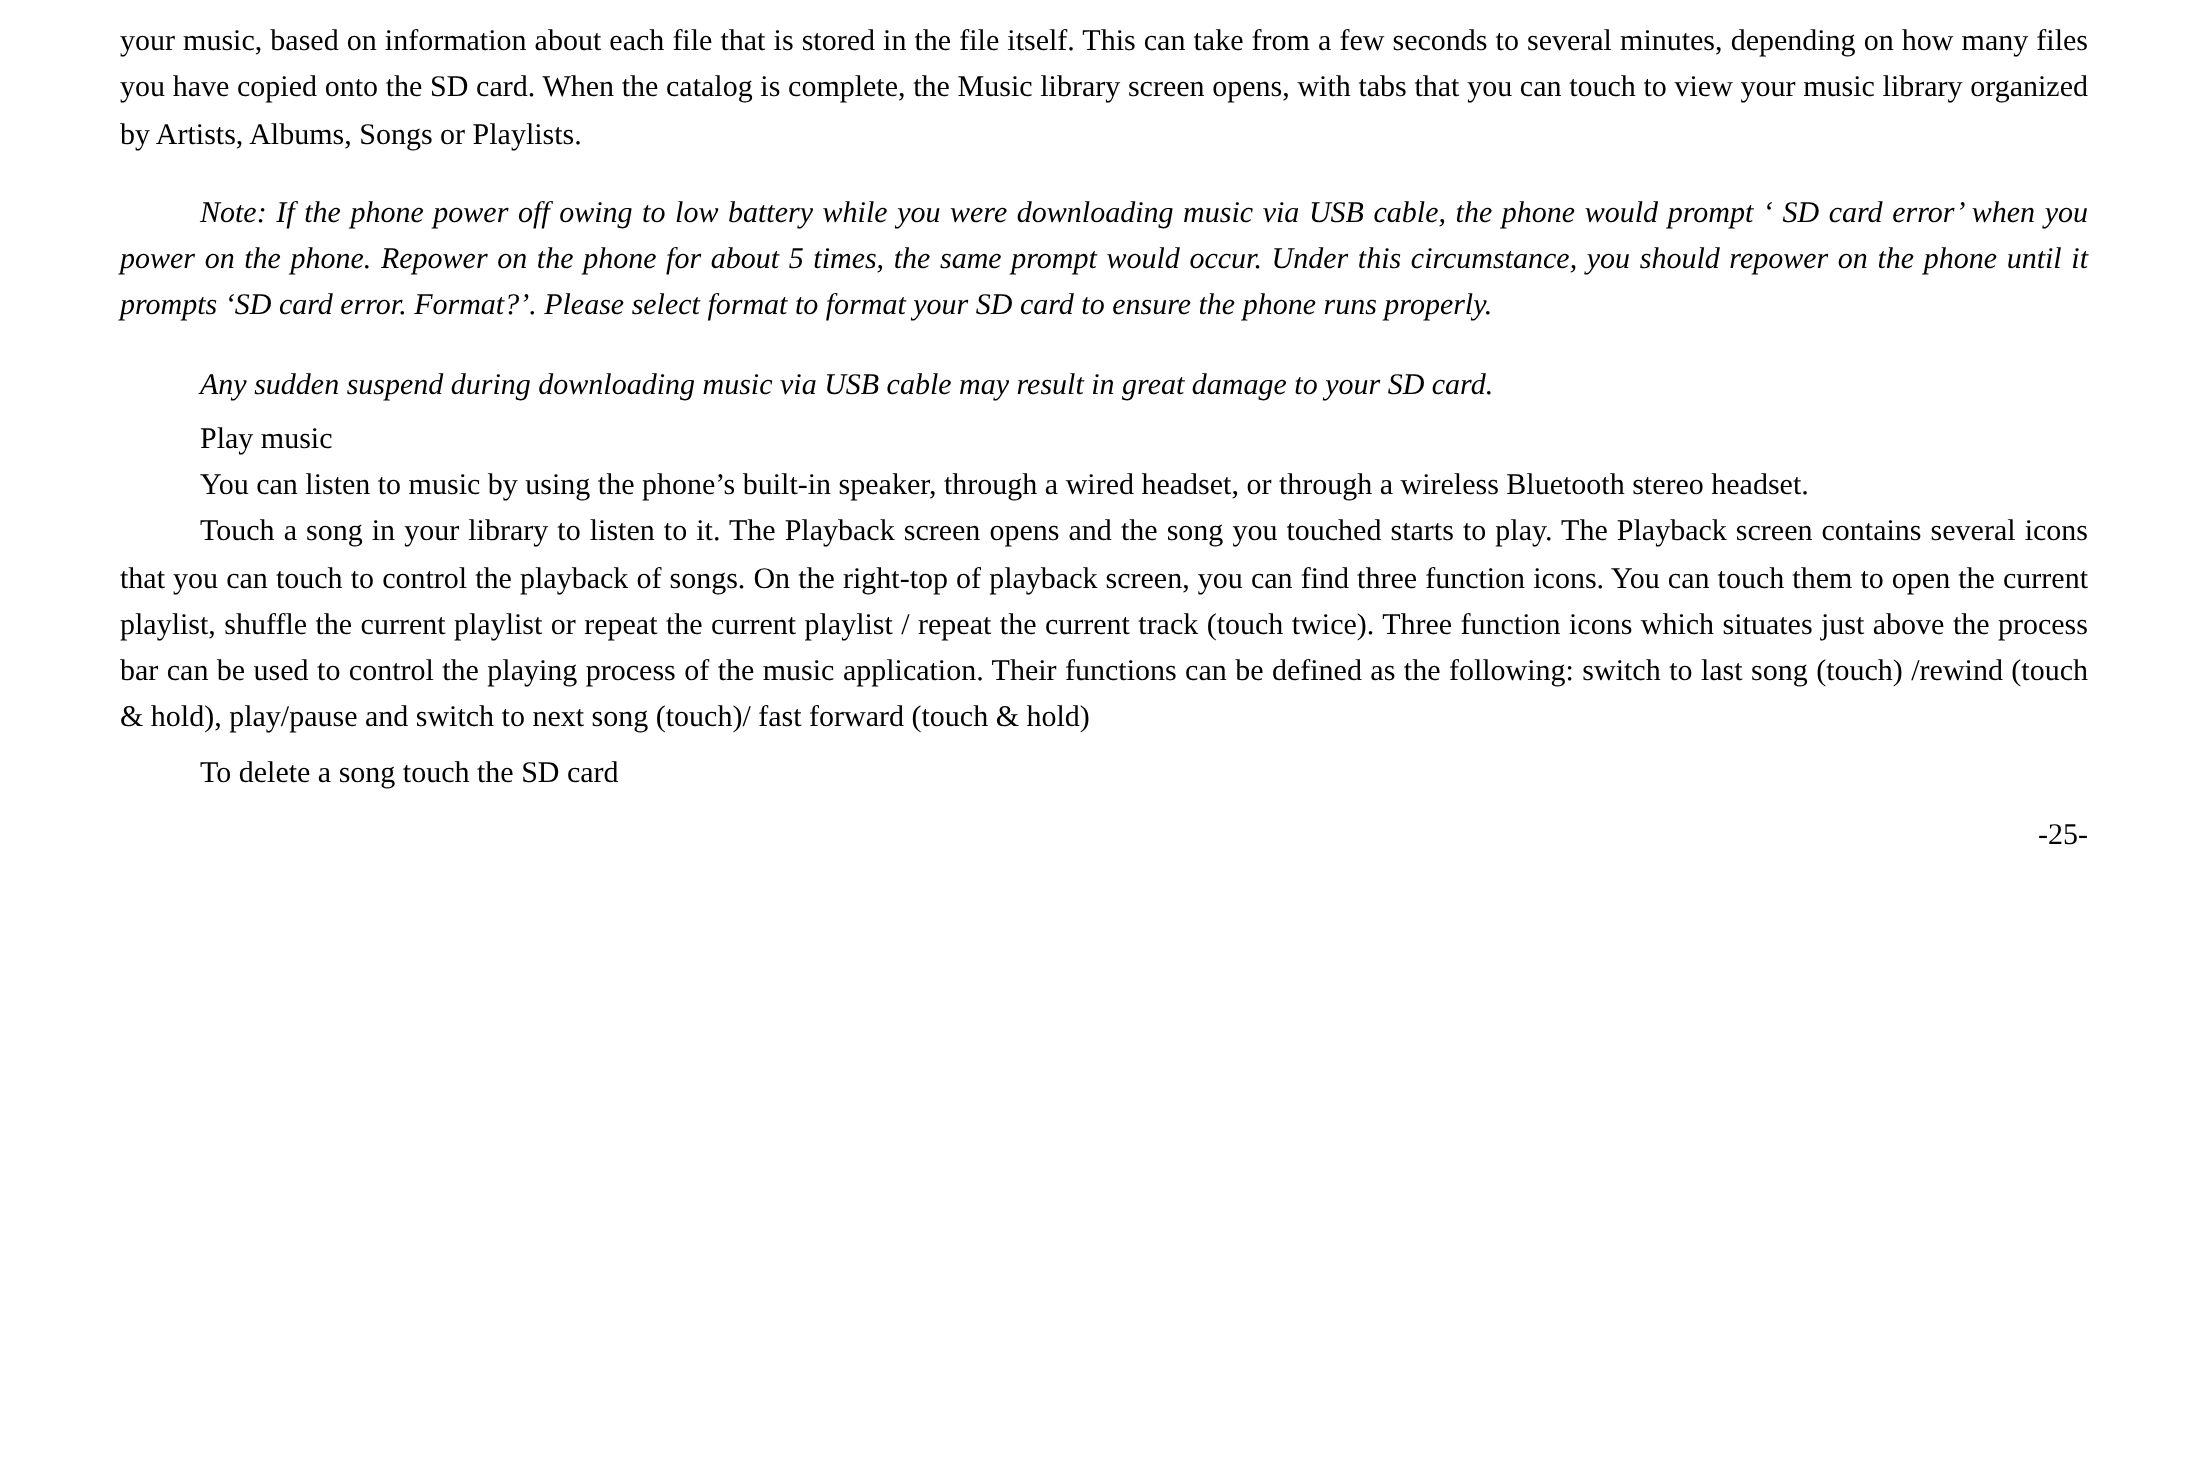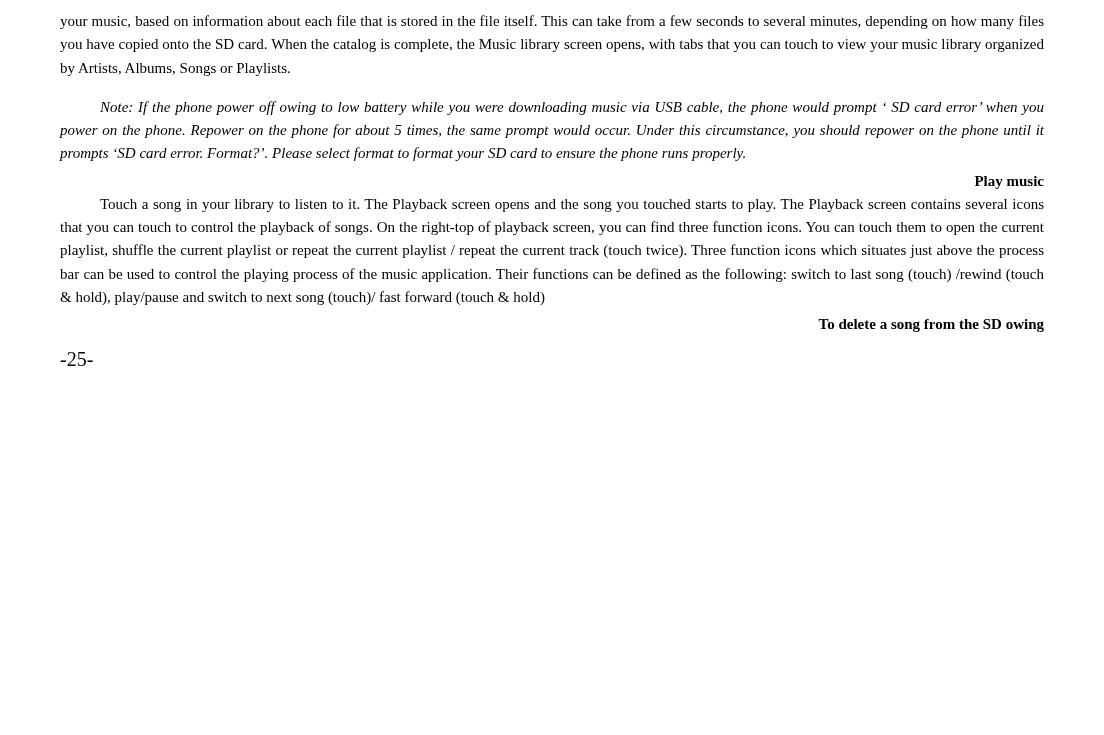--- a/index.html
+++ b/index.html
@@ -32,55 +32,58 @@
       text-justify: inter-word;
       line-height: 1.55;
       margin-bottom: 0;
     }
 
     .indent {
       text-indent: 40px;
     }
 
     .section-heading {
-      font-weight: bold;
+      font-weight: normal;
       padding-left: 40px;
       margin-top: 4px;
       margin-bottom: 0;
       line-height: 1.55;
-      text-align: right;
     }
 
     .page-number {
-      text-align: left;
+      text-align: right;
       margin-top: 8px;
-      font-size: 20px;
+      font-size: 15px;
     }
 
     .note-block {
       text-indent: 40px;
       text-align: justify;
       text-justify: inter-word;
       line-height: 1.55;
       margin-top: 16px;
     }
   </style>
 </head>
 <body>
 
 <div class="page-content">
 
   <p class="paragraph">your music, based on information about each file that is stored in the file itself. This can take from a few seconds to several minutes, depending on how many files you have copied onto the SD card. When the catalog is complete, the Music library screen opens, with tabs that you can touch to view your music library organized by Artists, Albums, Songs or Playlists.</p>
 
   <p class="note-block italic-text">Note: If the phone power off owing to low battery while you were downloading music via USB cable, the phone would prompt ‘ SD card error’ when you power on the phone. Repower on the phone for about 5 times, the same prompt would occur. Under this circumstance, you should repower on the phone until it prompts ‘SD card error. Format?’. Please select format to format your SD card to ensure the phone runs properly.</p>
 
+  <p class="note-block italic-text">
+    <span>Any sudden suspend during downloading music via USB cable may result in great damage to your SD card.</span>
+  </p>
 
   <p class="section-heading">Play music</p>
 
+  <p class="paragraph indent">You can listen to music by using the phone’s built-in speaker, through a wired headset, or through a wireless Bluetooth stereo headset.</p>
 
   <p class="paragraph indent">Touch a song in your library to listen to it. The Playback screen opens and the song you touched starts to play. The Playback screen contains several icons that you can touch to control the playback of songs. On the right-top of playback screen, you can find three function icons. You can touch them to open the current playlist, shuffle the current playlist or repeat the current playlist / repeat the current track (touch twice). Three function icons which situates just above the process bar can be used to control the playing process of the music application. Their functions can be defined as the following: switch to last song (touch) /rewind (touch &amp; hold), play/pause and switch to next song (touch)/ fast forward (touch &amp; hold)</p>
 
-  <p class="section-heading">To delete a song from the SD owing</p>
+  <p class="section-heading">To delete a song touch the SD card</p>
 
 
   <p class="page-number">-25-</p>
 
 </div>
 
 </body></html>

